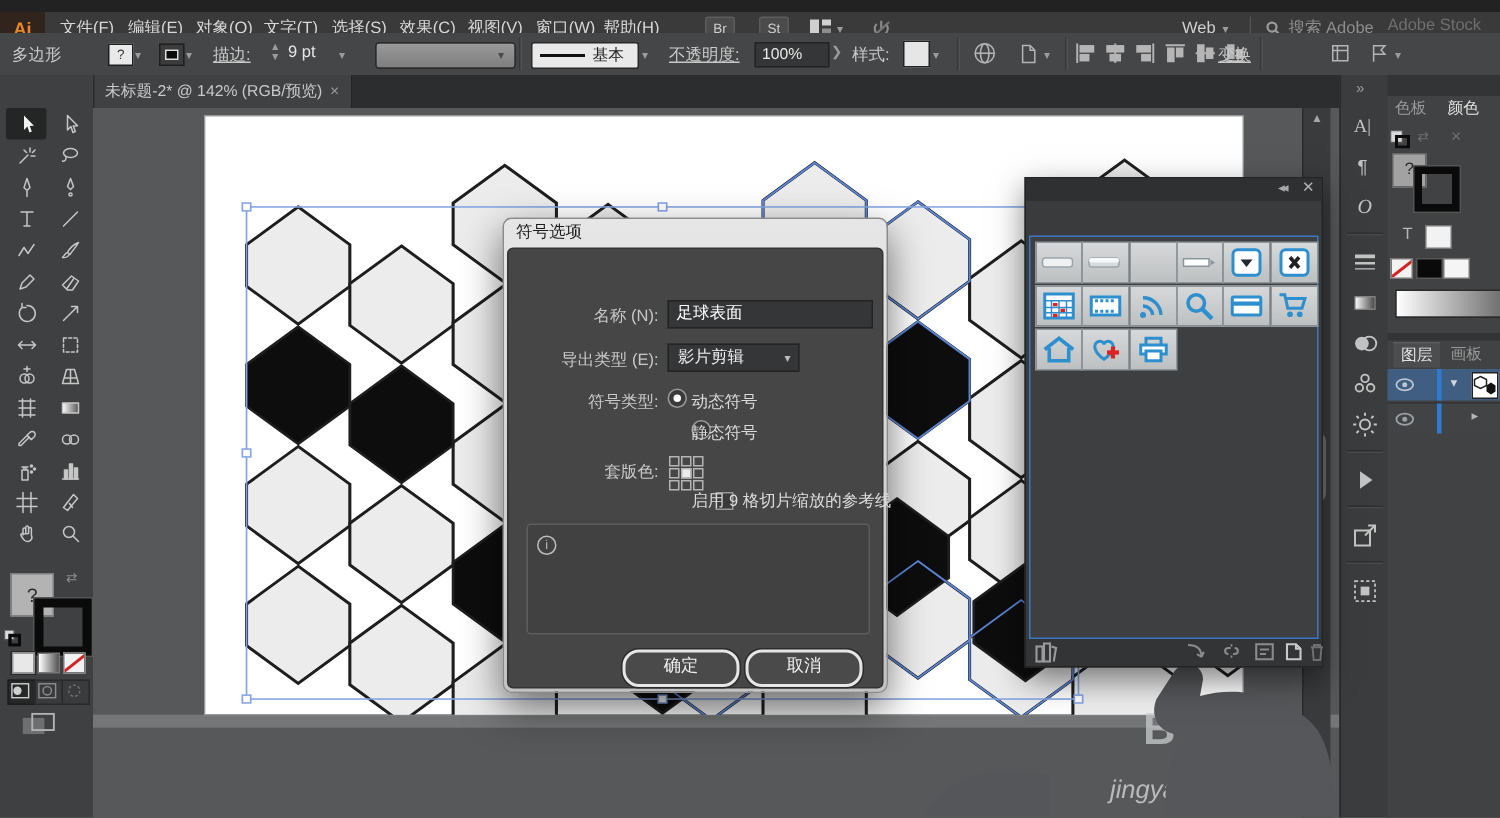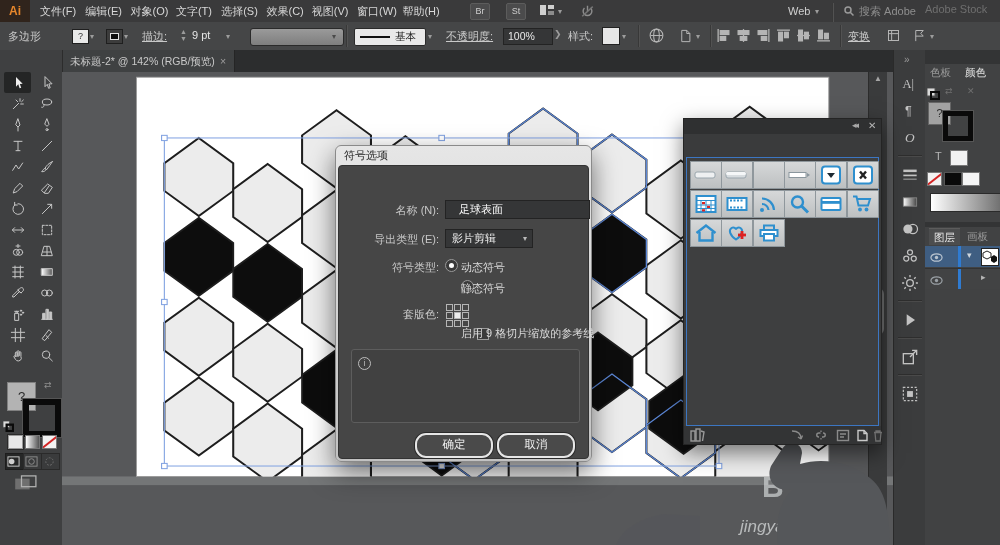--- a/index.html
+++ b/index.html
@@ -1,21 +1,21 @@
 <!DOCTYPE html>
 <html><head>
 <meta charset="utf-8">
 <style>
   html,body{margin:0;padding:0;background:#222;}
   body{width:1000px;height:545px;position:relative;overflow:hidden;
        font-family:"Liberation Sans","DejaVu Sans",sans-serif;
        -webkit-font-smoothing:antialiased;}
   .abs{position:absolute;}
   
-  #menubar{left:0;top:0;width:1000px;height:22px;background:#3a3a3b;border-bottom:4px solid #5eead4;color:#d6d6d6;font-size:11px;}
+  #menubar{left:0;top:8px;width:1000px;height:22px;background:#3a3a3b;border-bottom:4px solid #5eead4;color:#d6d6d6;font-size:11px;}
   #ai-logo{left:0;top:0;width:30px;height:22px;background:#30241c;color:#e8872b;font-weight:bold;font-size:12px;text-align:center;line-height:22px;}
   .menu-item{top:0;height:22px;line-height:22px;color:#d8d8d8;font-size:11px;white-space:nowrap;}
   .badge{top:3px;width:18px;height:15px;background:#4b4b4c;border:1px solid #5c5c5c;border-radius:2px;color:#cfcfcf;font-size:9px;text-align:center;line-height:15px;}
   .caret{color:#9c9c9c;font-size:8px;}
   #workspace{top:3px;height:16px;line-height:16px;color:#d0d0d0;font-size:11px;}
   #topsearch{top:3px;height:16px;color:#8e8e8e;font-size:11px;line-height:16px;white-space:nowrap;}
   
   #controlbar{left:0;top:22px;width:1000px;height:28px;background:#454647;border-bottom:1px solid #262626;color:#c9c9c9;font-size:11px;}
   .cb-label{top:7px;color:#c9c9c9;}
   .cb-ul{text-decoration:underline;}
@@ -177,21 +177,21 @@
           <rect x="2.5" y="2" width="3.5" height="10" fill="#b5b5b5"></rect>
           <rect x="8" y="4" width="3.5" height="6" fill="#b5b5b5"></rect>
         </svg></span>
       <span class="abs" style="left: 100px; top: 0px;"><svg width="15" height="15" viewBox="0 0 14 14" fill="none" stroke="#b5b5b5" stroke-width="1.2">
           <path d="M1 12 H13"></path>
           <rect x="2.5" y="2" width="3.5" height="8" fill="#b5b5b5"></rect>
           <rect x="8" y="5" width="3.5" height="5" fill="#b5b5b5"></rect>
         </svg></span>
     </span>
   <span class="abs vsep" style="left:840px;"></span>
-  <span class="cb-label cb-ul abs" style="left:848px;font-family:Liberation Mono, monospace;">变换</span>
+  <span class="cb-label cb-ul abs" style="left:812px;font-family:Liberation Mono, monospace;">变换</span>
   <span class="abs" style="left:886px;top:6px;">
     <svg width="15" height="15" viewBox="0 0 24 24" fill="none" stroke="#b5b5b5" stroke-width="1.6">
         <rect x="4" y="4" width="16" height="16"></rect>
         <path d="M4 9 H20 M9 4 V20"></path>
       </svg>
   </span>
   <span class="abs" style="left:912px;top:6px;">
     <svg width="15" height="15" viewBox="0 0 24 24" fill="none" stroke="#b5b5b5" stroke-width="1.6">
         <path d="M6 21 V4 H18 L14 8.5 L18 13 H6"></path>
       </svg>
@@ -1007,21 +1007,21 @@
           <path d="M2 3.5 H10 M4 3.5 V2 H8 V3.5 M3 3.5 L3.8 12 H8.2 L9 3.5"></path>
         </svg>
     </span>
   </div>
 </div>
 
 <div id="dialog" class="abs">
   <div id="dlg-title" class="abs">符号选项</div>
   <div id="dlg-body" class="abs">
     <span class="dlg-label abs" style="left:8px;top:37px;width:92px;">名称 (N):</span>
-    <span class="field abs" style="left:106px;top:34px;width:130px;height:17px;line-height:17px;padding-left:13px;color:#fff;">足球表面</span>
+    <span class="field abs" style="left:106px;top:34px;width:130px;height:17px;line-height:17px;padding-left:5px;color:#fff;">足球表面</span>
     <span class="dlg-label abs" style="left:8px;top:66px;width:92px;">导出类型 (E):</span>
     <span class="field abs" style="left:106px;top:63px;width:80px;height:17px;line-height:17px;padding-left:6px;color:#eee;">
       <span>影片剪辑</span>
       <span class="abs" style="right:5px;top:0px;color:#bbb;font-size:8px;">▾</span>
     </span>
     <span class="dlg-label abs" style="left:8px;top:94px;width:92px;">符号类型:</span>
     <span class="radio sel abs" style="left:106px;top:93px;"></span>
     <span class="abs" style="left:122px;top:94px;color:#dcdcdc;">动态符号</span>
     <span class="radio abs" style="left:106px;top:114px;"></span>
     <span class="abs" style="left:122px;top:115px;color:#dcdcdc;">静态符号</span>

